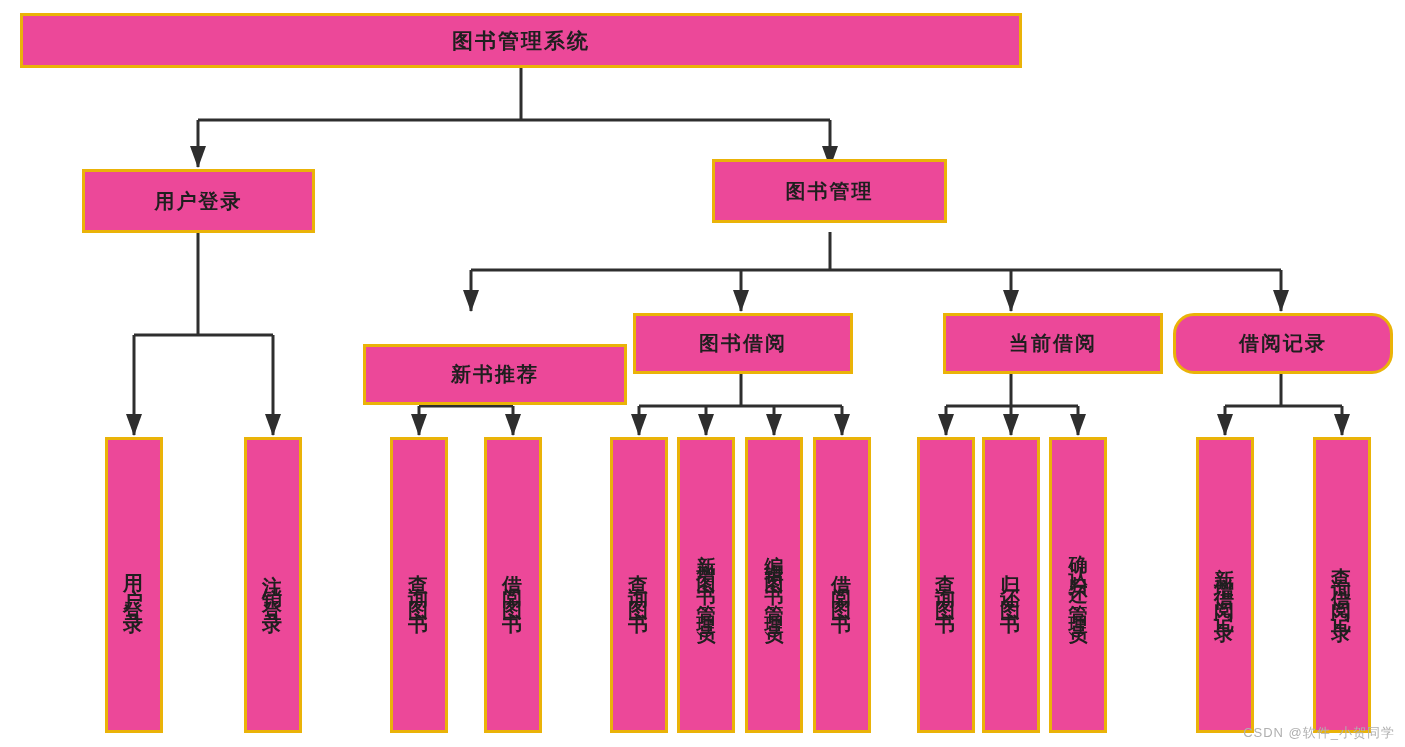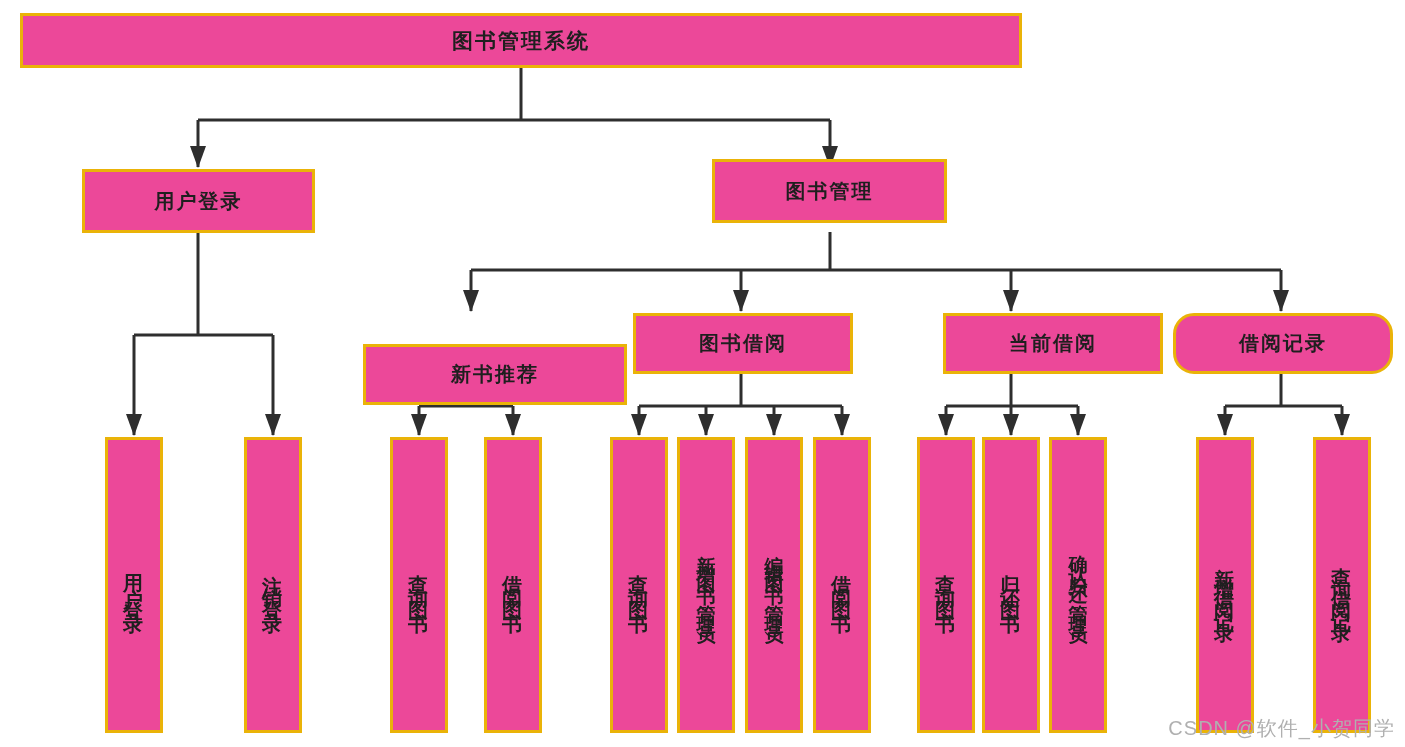--- a/index.html
+++ b/index.html
@@ -51,21 +51,21 @@
     height: 296px;
     width: 58px;
   }
   .leaf.mid  { letter-spacing: 11px; }
   .leaf.long { letter-spacing: 10px; font-size: 19px; }
   .watermark {
     position: absolute;
     right: 10px;
     bottom: 5px;
     color: #b0b0b0;
-    font-size: 20px;
+    font-size: 13px;
     letter-spacing: 1px;
     z-index: 5;
   }
 </style>
 </head>
 <body>
 
 <div class="canvas">
 
   <svg class="connectors" viewBox="0 0 1405 747" xmlns="http://www.w3.org/2000/svg">

